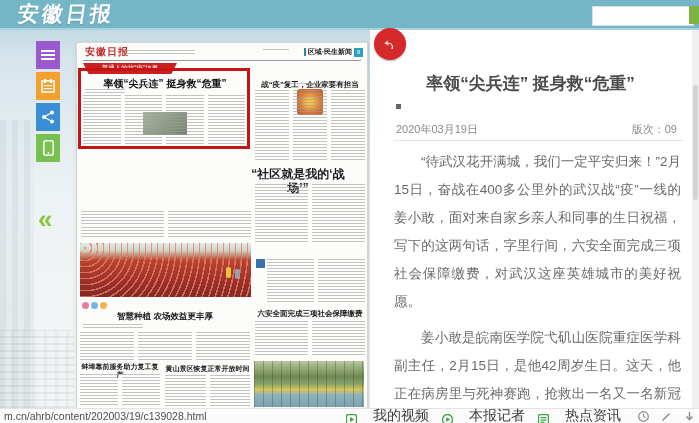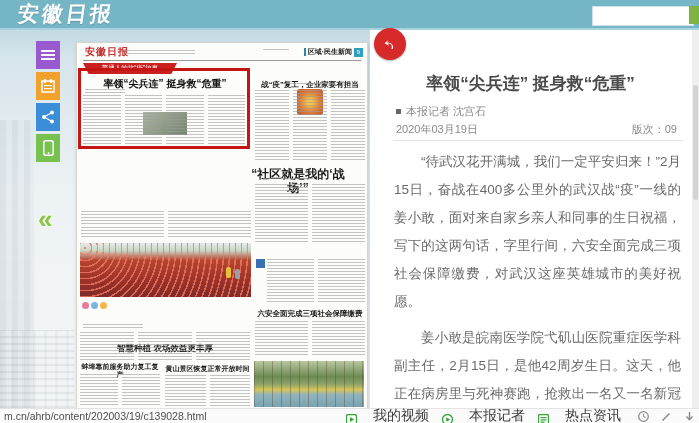--- a/index.html
+++ b/index.html
@@ -152,21 +152,21 @@
     </div>
 
     <div class="np-title" style="left:166px;top:124px;width:110px;font-size:12px;">“社区就是我的‘战场’”</div>
     <div class="blue-sq"></div>
 
     <div class="badge-dots">
       <div class="dot" style="background:#e87aa0;"></div>
       <div class="dot" style="background:#7ab4e0;"></div>
       <div class="dot" style="background:#f5b54a;"></div>
     </div>
-    <div class="np-title" style="left:3px;top:268px;width:170px;font-size:8.5px;margin-top:32px;">智慧种植 农场效益更丰厚</div>
+    <div class="np-title" style="left:3px;top:268px;width:170px;font-size:8.5px;">智慧种植 农场效益更丰厚</div>
     <div class="np-title" style="left:178px;top:266px;width:110px;font-size:7.5px;">六安全面完成三项社会保障缴费</div>
     <div class="np-title" style="left:3px;top:320px;width:80px;font-size:7px;">蚌埠靠前服务助力复工复产</div>
     <div class="np-title" style="left:88px;top:322px;width:85px;font-size:7px;">黄山景区恢复正常开放时间</div>
     <div class="np-img trees-photo"></div>
   <div class="ftb" style="left: 48px; top: 7px; width: 70px; height: 4px;">
         <div class="ft"></div>
       </div>
       <div class="ftb" style="left: 186px; top: 6px; width: 26px; height: 3px;">
         <div class="ft"></div>
       </div>
@@ -225,21 +225,20 @@
       <div class="ftb" style="left: 88px; top: 332px; width: 85px; height: 32px;">
         <div class="ft"></div>
         <div class="ft"></div>
       </div>
     </div>
 
   <div class="panel">
     <div class="art-title">率领“尖兵连” 挺身救“危重”</div>
     <div class="byline">
       <span class="sq"></span>
-      <span>本报记者 沈宫石</span>
     </div>
     <div class="meta-row">
       <span>2020年03月19日</span>
       <span>版次：09</span>
     </div>
     <div class="divider"></div>
     <div class="body-text">
       <p>“待武汉花开满城，我们一定平安归来！”2月15日，奋战在400多公里外的武汉战“疫”一线的姜小敢，面对来自家乡亲人和同事的生日祝福，写下的这两句话，字里行间，六安全面完成三项社会保障缴费，对武汉这座英雄城市的美好祝愿。</p>
       <p>姜小敢是皖南医学院弋矶山医院重症医学科副主任，2月15日，是他42周岁生日。这天，他正在病房里与死神赛跑，抢救出一名又一名新冠肺炎危重患者。</p>
 

